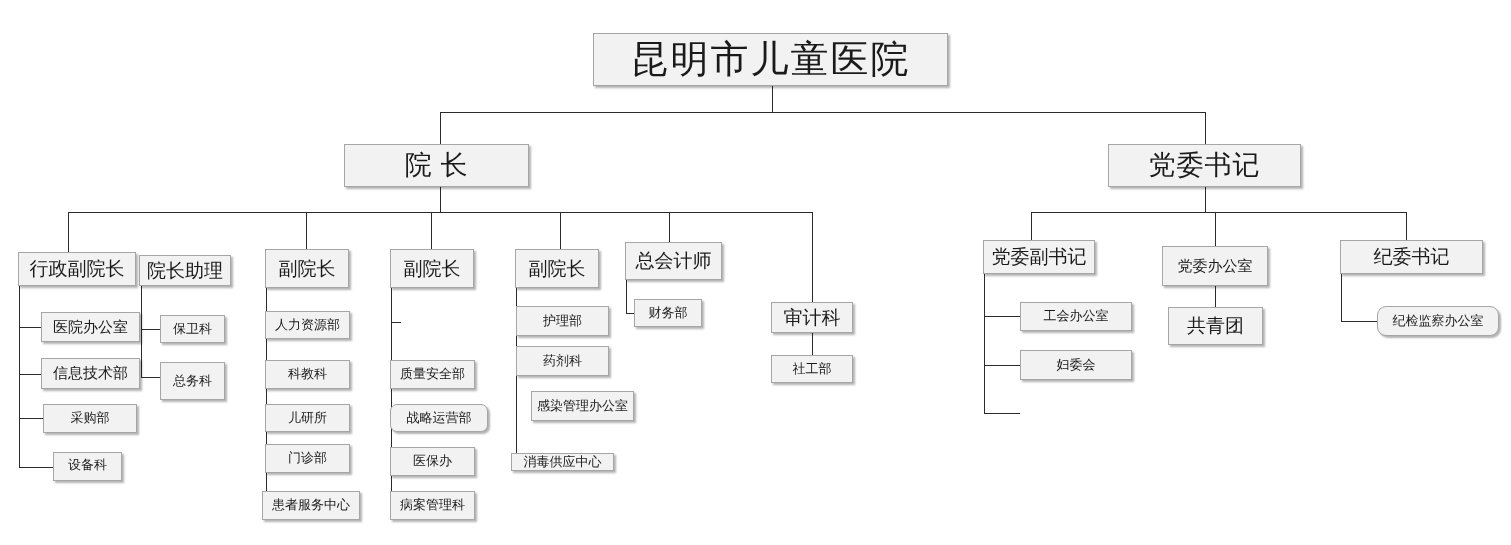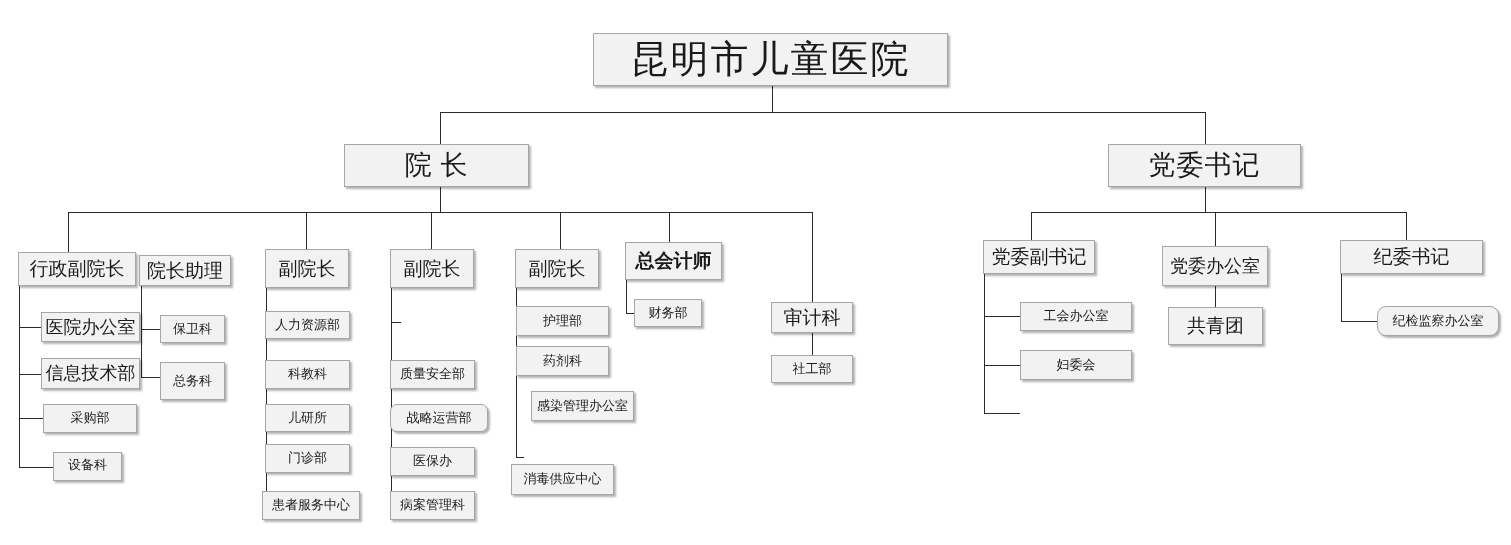--- a/index.html
+++ b/index.html
@@ -27,21 +27,21 @@
     justify-content:center;
     text-align:center;
     line-height:1.12;
     white-space:pre-line;
     z-index:5;
     padding:0 2px;
   }
   .lvl0{font-size:38px;letter-spacing:2px;}
   .lvl1{font-size:27px;letter-spacing:1px;}
   .lvl2{font-size:19px;}
-  .lvl3{font-size:18px;}
+  .lvl3{font-size:15px;}
   .lvl4{font-size:13px;}
   .lnk{
     position:absolute;
     background:#2b2b2b;
     z-index:1;
   }
   .lnk.v{width:1px;}
   .lnk.h{height:1px;}
 </style>
 </head>
@@ -127,21 +127,21 @@
   <div class="node lvl2" style="left:18px;top:252px;width:118px;height:34px;">行政副院长</div>
 
   <div class="node lvl2" style="left:139px;top:255px;width:92px;height:31px;">院长助理</div>
 
   <div class="node lvl2" style="left:265px;top:249px;width:84px;height:39px;">副院长</div>
 
   <div class="node lvl2" style="left:390px;top:249px;width:84px;height:39px;">副院长</div>
 
   <div class="node lvl2" style="left:515px;top:249px;width:84px;height:39px;">副院长</div>
 
-  <div class="node lvl2" style="left:625px;top:242px;width:97px;height:38px;font-weight:bold;">总会计师</div>
+  <div class="node lvl2" style="left:625px;top:242px;width:97px;height:38px;">总会计师</div>
 
   <div class="node lvl2" style="left:771px;top:302px;width:82px;height:31px;">审计科</div>
 
   <div class="node lvl2" style="left:983px;top:240px;width:112px;height:34px;">党委副书记</div>
 
   <div class="node lvl3" style="left:1162px;top:246px;width:106px;height:40px;">党委办公室</div>
 
   <div class="node lvl2" style="left:1340px;top:240px;width:143px;height:34px;">纪委书记</div>
 
   <div class="node lvl3" style="left:41px;top:312px;width:99px;height:30px;">医院办公室</div>
@@ -159,21 +159,21 @@
   <div class="node lvl4" style="left:262px;top:491px;width:98px;height:29px;">患者服务中心</div>
 
   <div class="node lvl4" style="left:390px;top:360px;width:85px;height:29px;">质量安全部</div>
   <div class="node lvl4" style="left:390px;top:404px;width:98px;height:28px;border-radius:7px;">战略运营部</div>
   <div class="node lvl4" style="left:390px;top:447px;width:85px;height:29px;">医保办</div>
   <div class="node lvl4" style="left:390px;top:491px;width:85px;height:29px;">病案管理科</div>
 
   <div class="node lvl4" style="left:516px;top:306px;width:93px;height:30px;">护理部</div>
   <div class="node lvl4" style="left:516px;top:346px;width:93px;height:30px;">药剂科</div>
   <div class="node lvl4" style="left:511px;top:391px;width:103px;height:30px;margin-left:20px;">感染管理办公室</div>
-  <div class="node lvl4" style="left:511px;top:464px;width:103px;height:31px;">消毒供应中心</div>
+  <div class="node lvl4" style="left:511px;top:453px;width:103px;height:18px;">消毒供应中心</div>
 
   <div class="node lvl4" style="left:634px;top:299px;width:68px;height:28px;">财务部</div>
 
   <div class="node lvl4" style="left:771px;top:355px;width:82px;height:28px;">社工部</div>
 
   <div class="node lvl4" style="left:1020px;top:302px;width:112px;height:29px;">工会办公室</div>
   <div class="node lvl4" style="left:1020px;top:350px;width:112px;height:30px;">妇委会</div>
 
   <div class="node lvl2" style="left:1168px;top:307px;width:95px;height:38px;">共青团</div>
 

